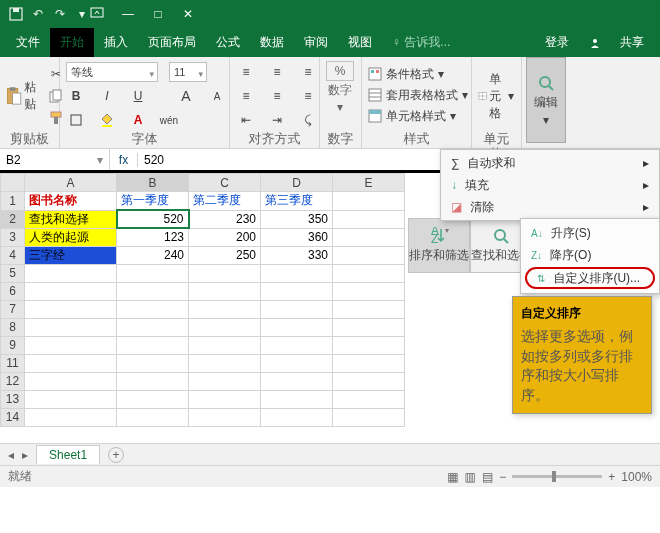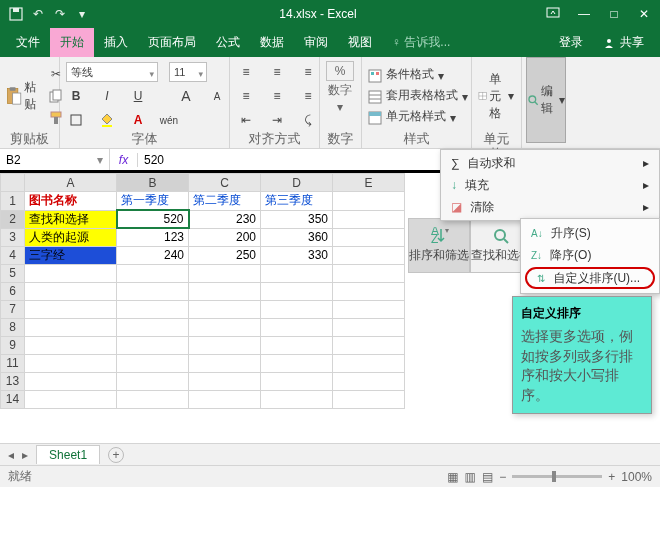--- a/index.html
+++ b/index.html
@@ -5,41 +5,41 @@
 *{box-sizing:border-box;margin:0;padding:0;font-family:"Microsoft YaHei",sans-serif;font-size:12px;user-select:none}
 body{background:#fff;width:660px;height:533px;overflow:hidden;position:relative}
 .titlebar{height:28px;background:#0f7238;display:flex;align-items:center;color:#fff;padding:0 8px}
 .qat{display:flex;gap:6px;align-items:center}
 .qat span{width:16px;height:16px;display:inline-flex;align-items:center;justify-content:center;opacity:.9}
 .title-center{flex:1;text-align:center;font-size:12px}
 .winbtns{display:flex;gap:14px}
 .winbtns span{width:16px;text-align:center}
 .tabbar{height:29px;background:#0f7238;display:flex;align-items:flex-end;color:#fff;padding:0 6px}
 .tab{padding:6px 10px;cursor:pointer;font-size:12px}
-.tab.active{background:#f9a8d4;color:#0f7238}
+.tab.active{background:#000000;color:#0f7238}
 .tab.tell{color:#a8d8bf}
-.tab.share{display:flex;align-items:center;gap:5px}
+.tab.share{display:flex;align-items:center;gap:19px}
 .ribbon{height:92px;background:#f1f1f1;border-bottom:1px solid #d4d4d4;display:flex;position:relative}
 .group{border-right:1px solid #d4d4d4;padding:4px 6px 2px;display:flex;flex-direction:column;justify-content:space-between;position:relative}
 .glabel{text-align:center;font-size:13px;color:#666;height:15px;line-height:15px}
 .gbody{display:flex;gap:4px;flex:1}
 .bigbtn{display:flex;flex-direction:row;align-items:center;justify-content:center;width:36px;gap:2px;font-size:11px;color:#444}
 .smcol{display:flex;flex-direction:column;gap:2px;justify-content:center}
 .fontrow{display:flex;gap:11px;align-items:center}
 .fsel{border:1px solid #c0c0c0;background:#fff;height:20px;padding:0 14px 0 4px;font-size:11px;color:#444;position:relative;line-height:18px}
 .fsel::after{content:"▾";position:absolute;right:3px;top:2px;font-size:9px;color:#888}
 .ibtn{width:20px;height:20px;display:inline-flex;align-items:center;justify-content:center;color:#444;font-size:12px}
 .numgrp{display:flex;flex-direction:column;align-items:center;gap:1px;font-size:11px;color:#666}
 .stylebtns{display:flex;flex-direction:column;gap:3px;font-size:11px;color:#444;padding-top:4px}
-.stylebtns div{display:flex;align-items:flex-end;gap:4px;height:18px;white-space:nowrap}
-.editdd{position:absolute;right:6px;top:0;width:40px;height:86px;background:#cfcfcf;border:1px solid #a7a7a7;display:flex;flex-direction:row;align-items:center;justify-content:center;gap:2px;color:#444}
+.stylebtns div{display:flex;align-items:center;gap:4px;height:18px;white-space:nowrap}
+.editdd{position:absolute;right:6px;top:0;width:40px;height:86px;background:#cfcfcf;border:1px solid #a7a7a7;display:flex;flex-direction:column;align-items:center;justify-content:center;gap:2px;color:#444}
 .namebox-row{height:24px;border-bottom:3px solid #000000;display:flex;align-items:flex-start}
 .namebox{width:110px;border-right:1px solid #d4d4d4;padding:0 6px;display:flex;justify-content:space-between;align-items:center;height:100%}
 .fxbox{flex:1;display:flex;align-items:center;height:100%}
-.fxbox .fx{width:28px;text-align:center;font-style:italic;color:#6d28d9;border-right:1px solid #d4d4d4}
+.fxbox .fx{width:28px;text-align:center;color:#0c4a6e;border-right:1px solid #d4d4d4}
 .fxval{padding:0 6px}
 .grid{position:relative;height:270px;overflow:hidden}
 table{border-collapse:collapse;table-layout:fixed}
 th,td{border:1px solid #d4d4d4;height:18px;font-size:12px;padding:0 4px;text-align:left;background:#fff}
 th{background:#e6e6e6;color:#444;font-weight:normal;text-align:center}
 .rowh{width:24px;text-align:center;background:#e6e6e6;color:#444}
 .sel{border:2px solid #1a7f42!important}
 .selhdr{background:#d2d2d2}
 .redtxt{color:#d20000;font-weight:bold}
 .bluetxt{color:#0047d2}
@@ -52,42 +52,41 @@
 .zslider{width:90px;height:3px;background:#bbb;position:relative}
 .zslider::after{content:"";position:absolute;left:40px;top:-4px;width:4px;height:11px;background:#888}
 
 .editmenu{position:absolute;right:0;top:149px;width:220px;background:#f7f7f7;border:1px solid #c4c4c4;box-shadow:2px 2px 6px rgba(0,0,0,.25);z-index:10;padding:2px 0}
 .editmenu .mi{display:flex;align-items:center;gap:8px;height:22px;padding:0 10px;font-size:12px;color:#333}
 .editrow2{position:absolute;right:0;top:152px;display:flex;z-index:9}
 .bigmenu{width:62px;height:55px;background:#f1f1f1;border:1px solid #c4c4c4;display:flex;flex-direction:column;align-items:center;justify-content:center;gap:2px;font-size:11px;color:#444}
 .sortmenu{position:absolute;right:0;top:218px;width:140px;background:#fcfcfc;border:1px solid #c4c4c4;box-shadow:2px 2px 6px rgba(0,0,0,.25);z-index:11;padding:3px 0}
 .sortmenu .mi{display:flex;align-items:center;gap:8px;height:22px;padding:0 10px;font-size:12px;color:#333}
 .sortmenu .hl{border:2px solid #d20000;border-radius:11px;margin:1px 4px}
-.tooltip{position:absolute;right:8px;top:296px;width:140px;background:#5eead4;border:1px solid #999;padding:8px;z-index:12;box-shadow:2px 2px 6px rgba(0,0,0,.2)}
+.tooltip{position:absolute;right:8px;top:296px;width:140px;background:#eab308;border:1px solid #999;padding:8px;z-index:12;box-shadow:2px 2px 6px rgba(0,0,0,.2)}
 .tooltip .tt-title{font-weight:bold;margin-bottom:5px}
 .tooltip .tt-body{font-size:14px;color:#555;line-height:1.4}
 .numright{text-align:right}
 svg{display:block}
 </style>
 </head>
 <body>
 
 <div class="titlebar">
   <div class="qat">
     <span>
         <svg width="14" height="14" viewBox="0 0 14 14">
           <rect x="1" y="1" width="12" height="12" fill="none" stroke="#fff" stroke-width="1.2"></rect>
           <rect x="4" y="1" width="6" height="4" fill="#fff"></rect>
         </svg>
       </span>
     <span>↶</span>
     <span>↷</span>
     <span>▾</span>
   </div>
-  <div class="title-center">14.xlsx - Excel</div>
   <div class="winbtns">
     <span>
         <svg width="14" height="12" viewBox="0 0 14 12">
           <rect x="1" y="1" width="12" height="9" fill="none" stroke="#fff"></rect>
           <path d="M5 7 L7 4 L9 7" fill="none" stroke="#fff"></path>
         </svg>
       </span>
     <span>—</span>
     <span>□</span>
     <span>✕</span>
@@ -360,20 +359,28 @@
         </tr>
   <tr>
           <th class="rowh">11</th>
           <td></td>
           <td></td>
           <td></td>
           <td></td>
           <td></td>
         </tr>
   <tr>
+          <th class="rowh">12</th>
+          <td></td>
+          <td></td>
+          <td></td>
+          <td></td>
+          <td></td>
+        </tr>
+  <tr>
           <th class="rowh">13</th>
           <td></td>
           <td></td>
           <td></td>
           <td></td>
           <td></td>
         </tr>
   <tr>
           <th class="rowh">14</th>
           <td></td>

